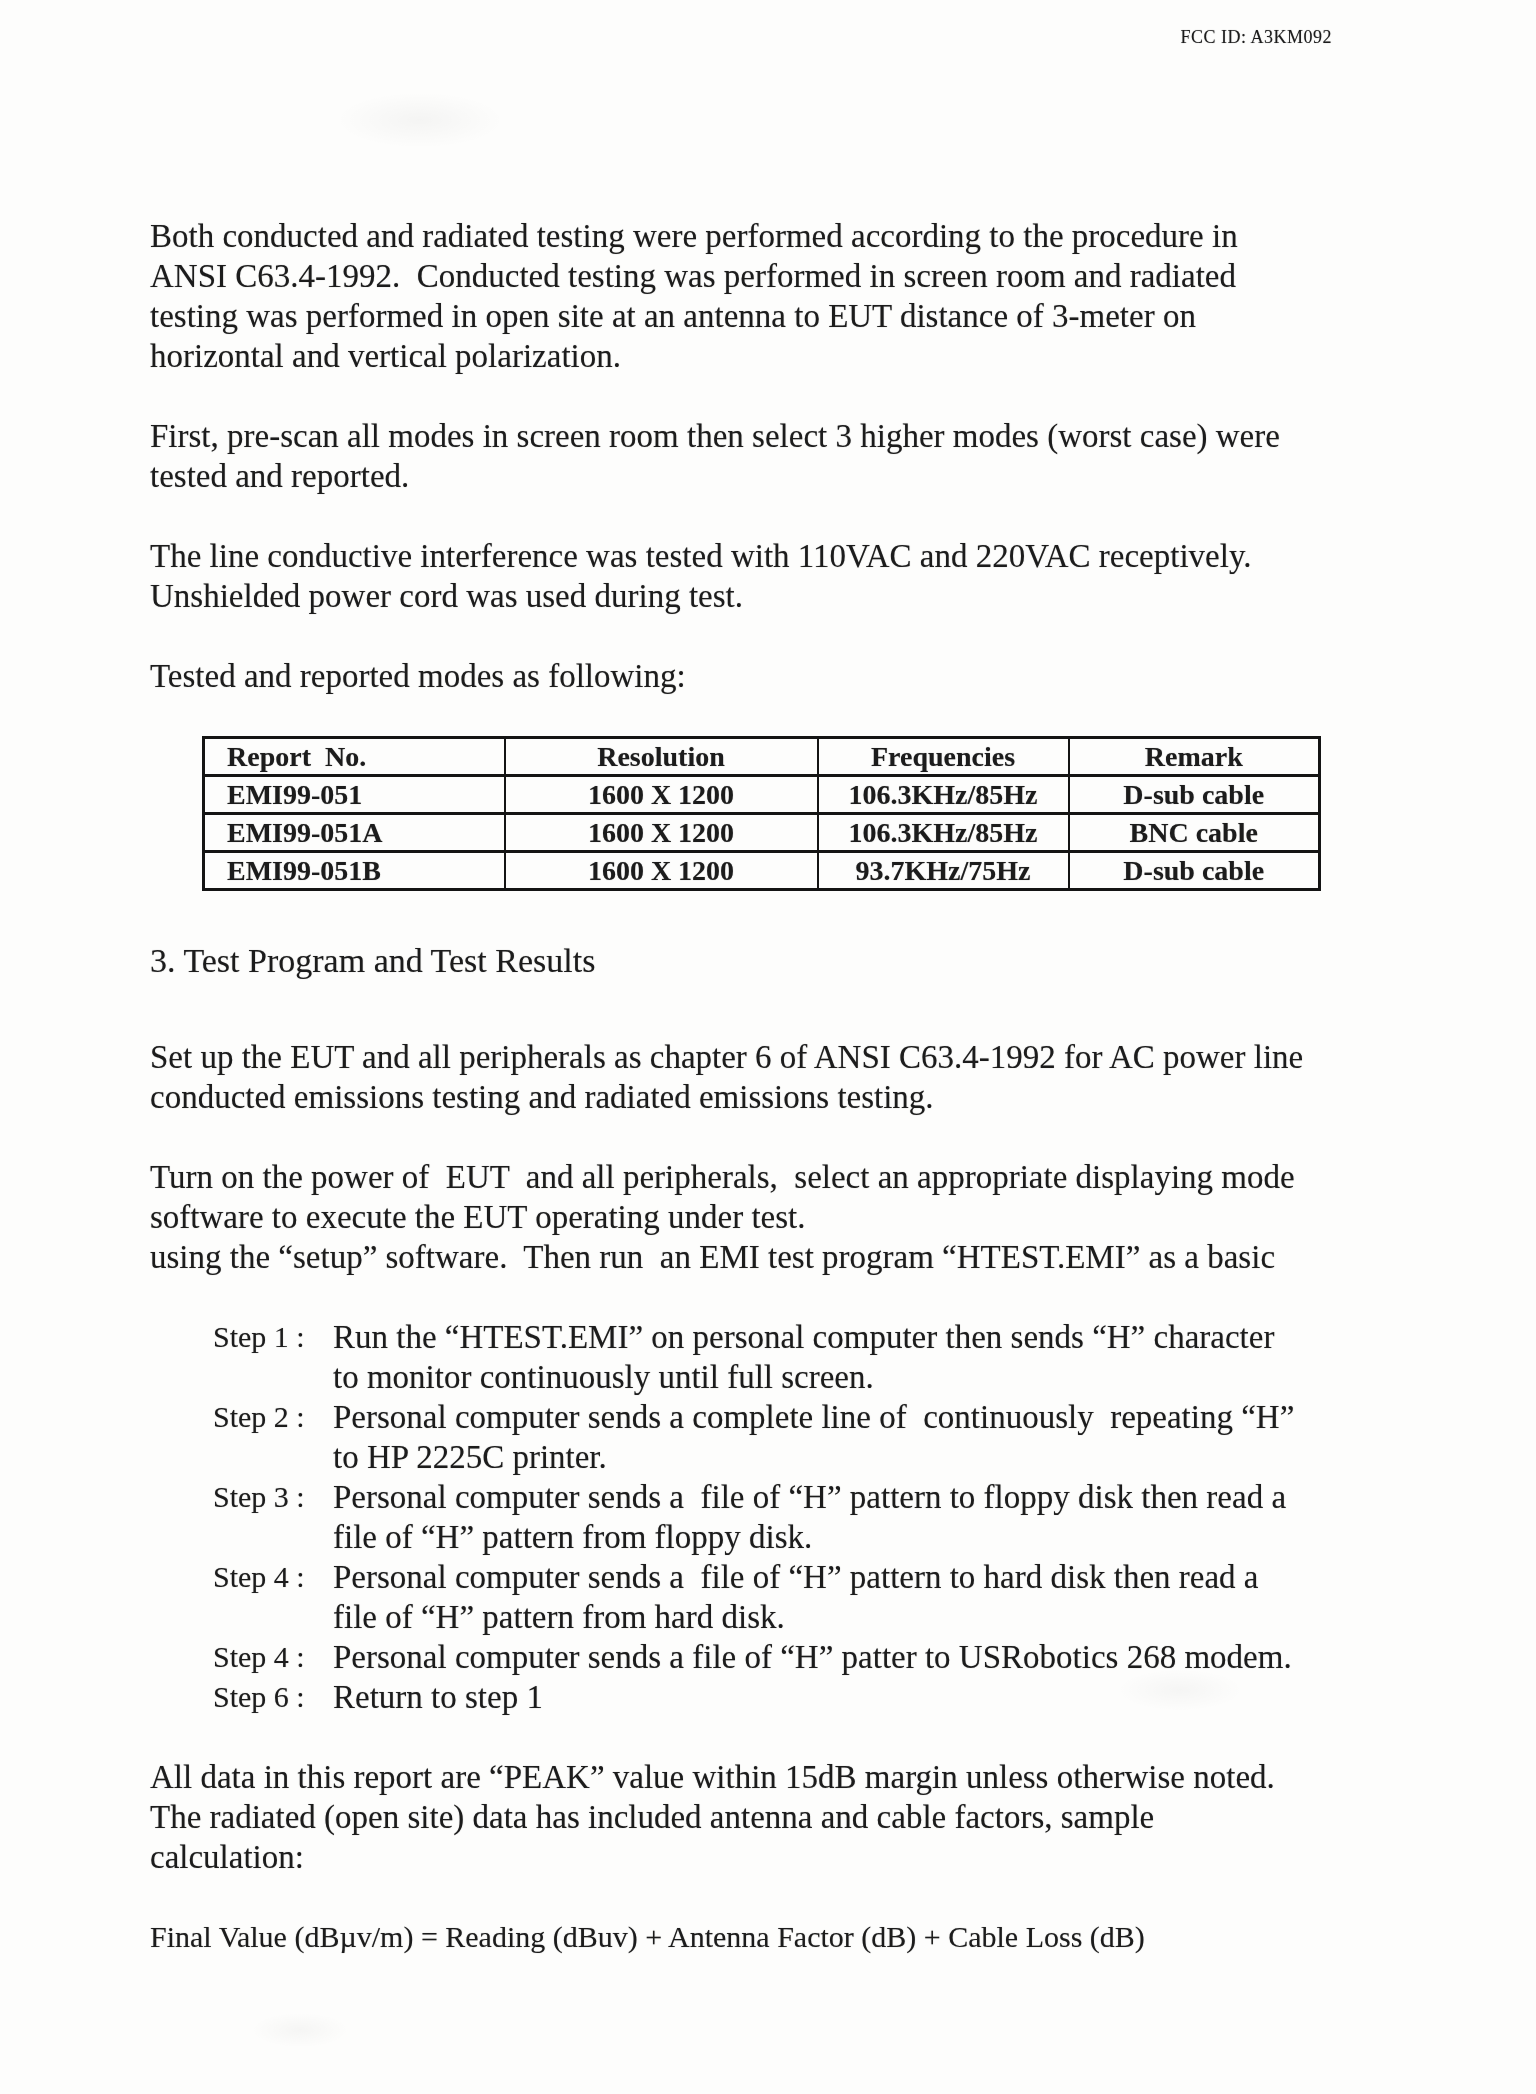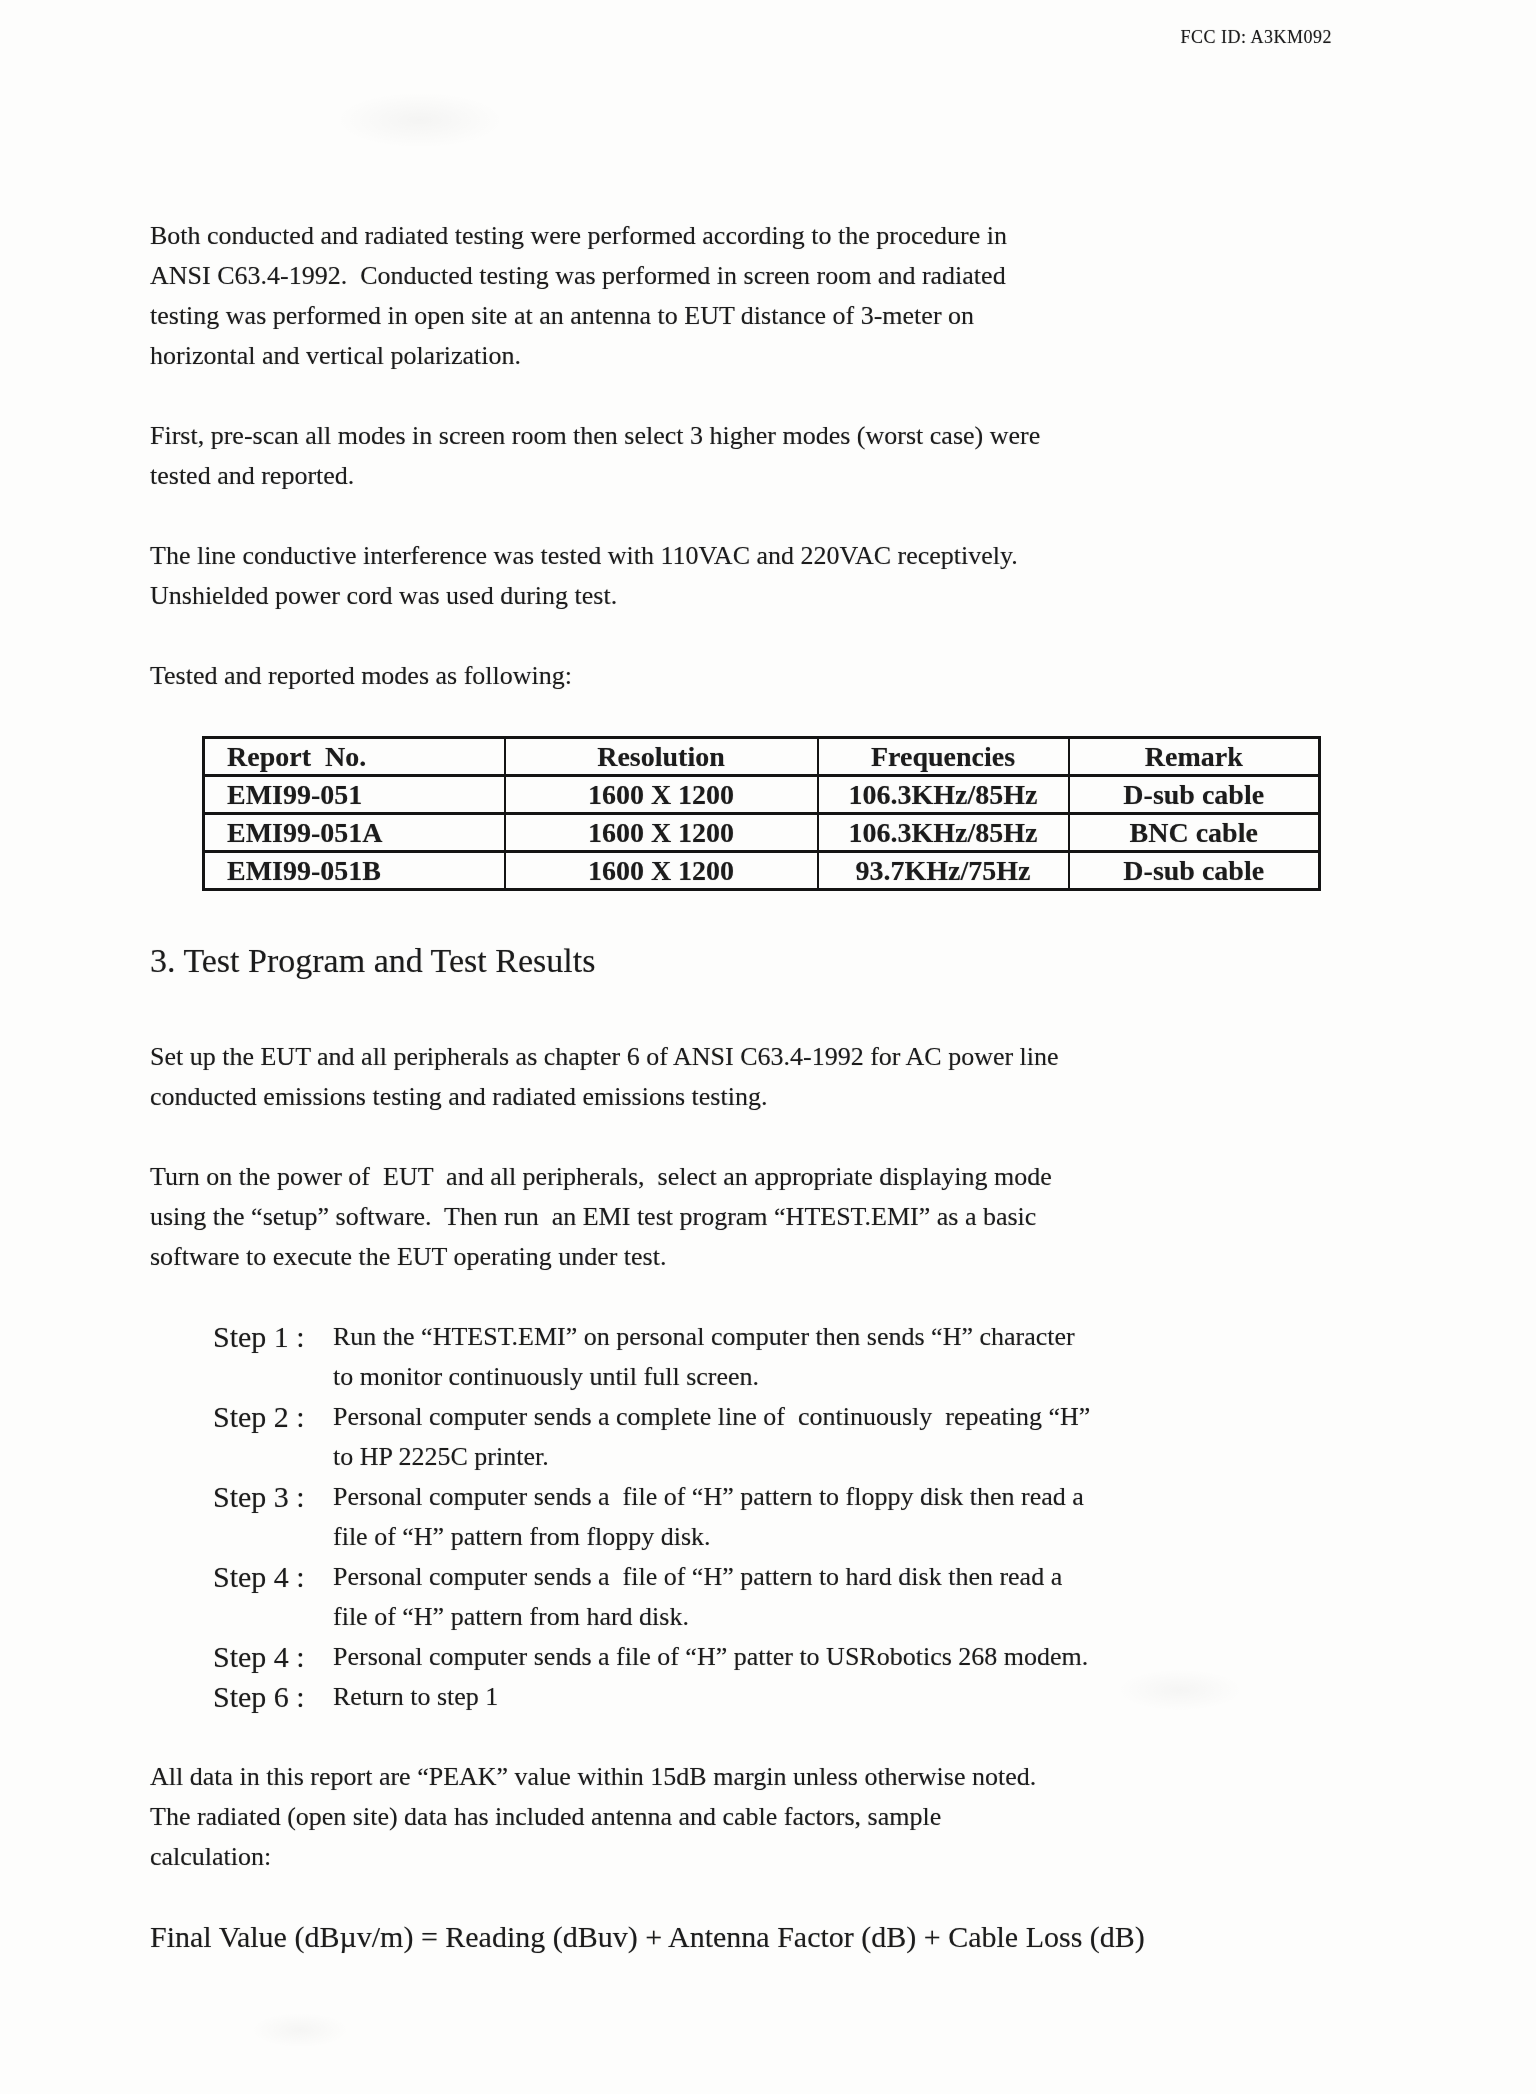--- a/index.html
+++ b/index.html
@@ -31,21 +31,21 @@
     letter-spacing: 0.5px;
   }
   .content {
     padding-left: 150px;
     padding-top: 164px;
     width: 1420px;
   }
   .para { margin-bottom: 40px; }
   .ln {
     display: block;
-    font-size: 26px;
+    font-size: 33px;
     line-height: 40px;
     white-space: pre;
   }
   table.modes {
     border-collapse: collapse;
     margin-left: 52px;
     margin-top: 30px;
     margin-bottom: 0;
     width: 1116px;
     table-layout: fixed;
@@ -163,22 +163,22 @@
 
     <div class="section-heading ink">3. Test Program and Test Results</div>
 
     <div class="para">
       <span class="ln ink">Set up the EUT and all peripherals as chapter 6 of ANSI C63.4-1992 for AC power line</span>
       <span class="ln ink">conducted emissions testing and radiated emissions testing.</span>
     </div>
 
     <div class="para">
       <span class="ln ink">Turn on the power of  EUT  and all peripherals,  select an appropriate displaying mode</span>
+      <span class="ln ink">software to execute the EUT operating under test.</span>
       <span class="ln ink">using the “setup” software.  Then run  an EMI test program “HTEST.EMI” as a basic</span>
-      <span class="ln ink">software to execute the EUT operating under test.</span>
     </div>
 
     <div class="steps">
       <div class="step">
         <span class="step-label ink">Step 1 : </span>
         <span class="step-body">
           <span class="ln ink">Run the “HTEST.EMI” on personal computer then sends “H” character</span>
           <span class="ln ink">to monitor continuously until full screen.</span>
         </span>
       </div>

